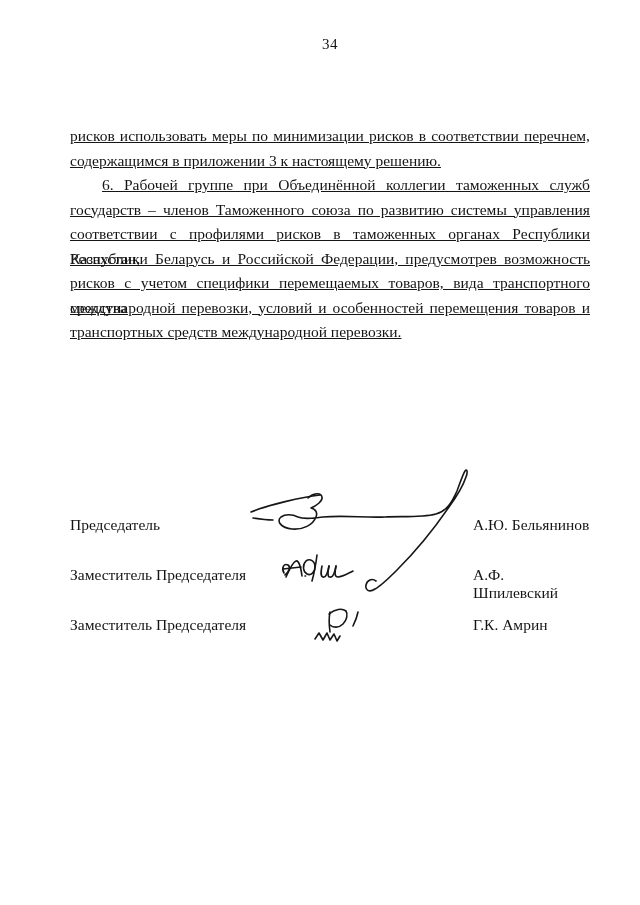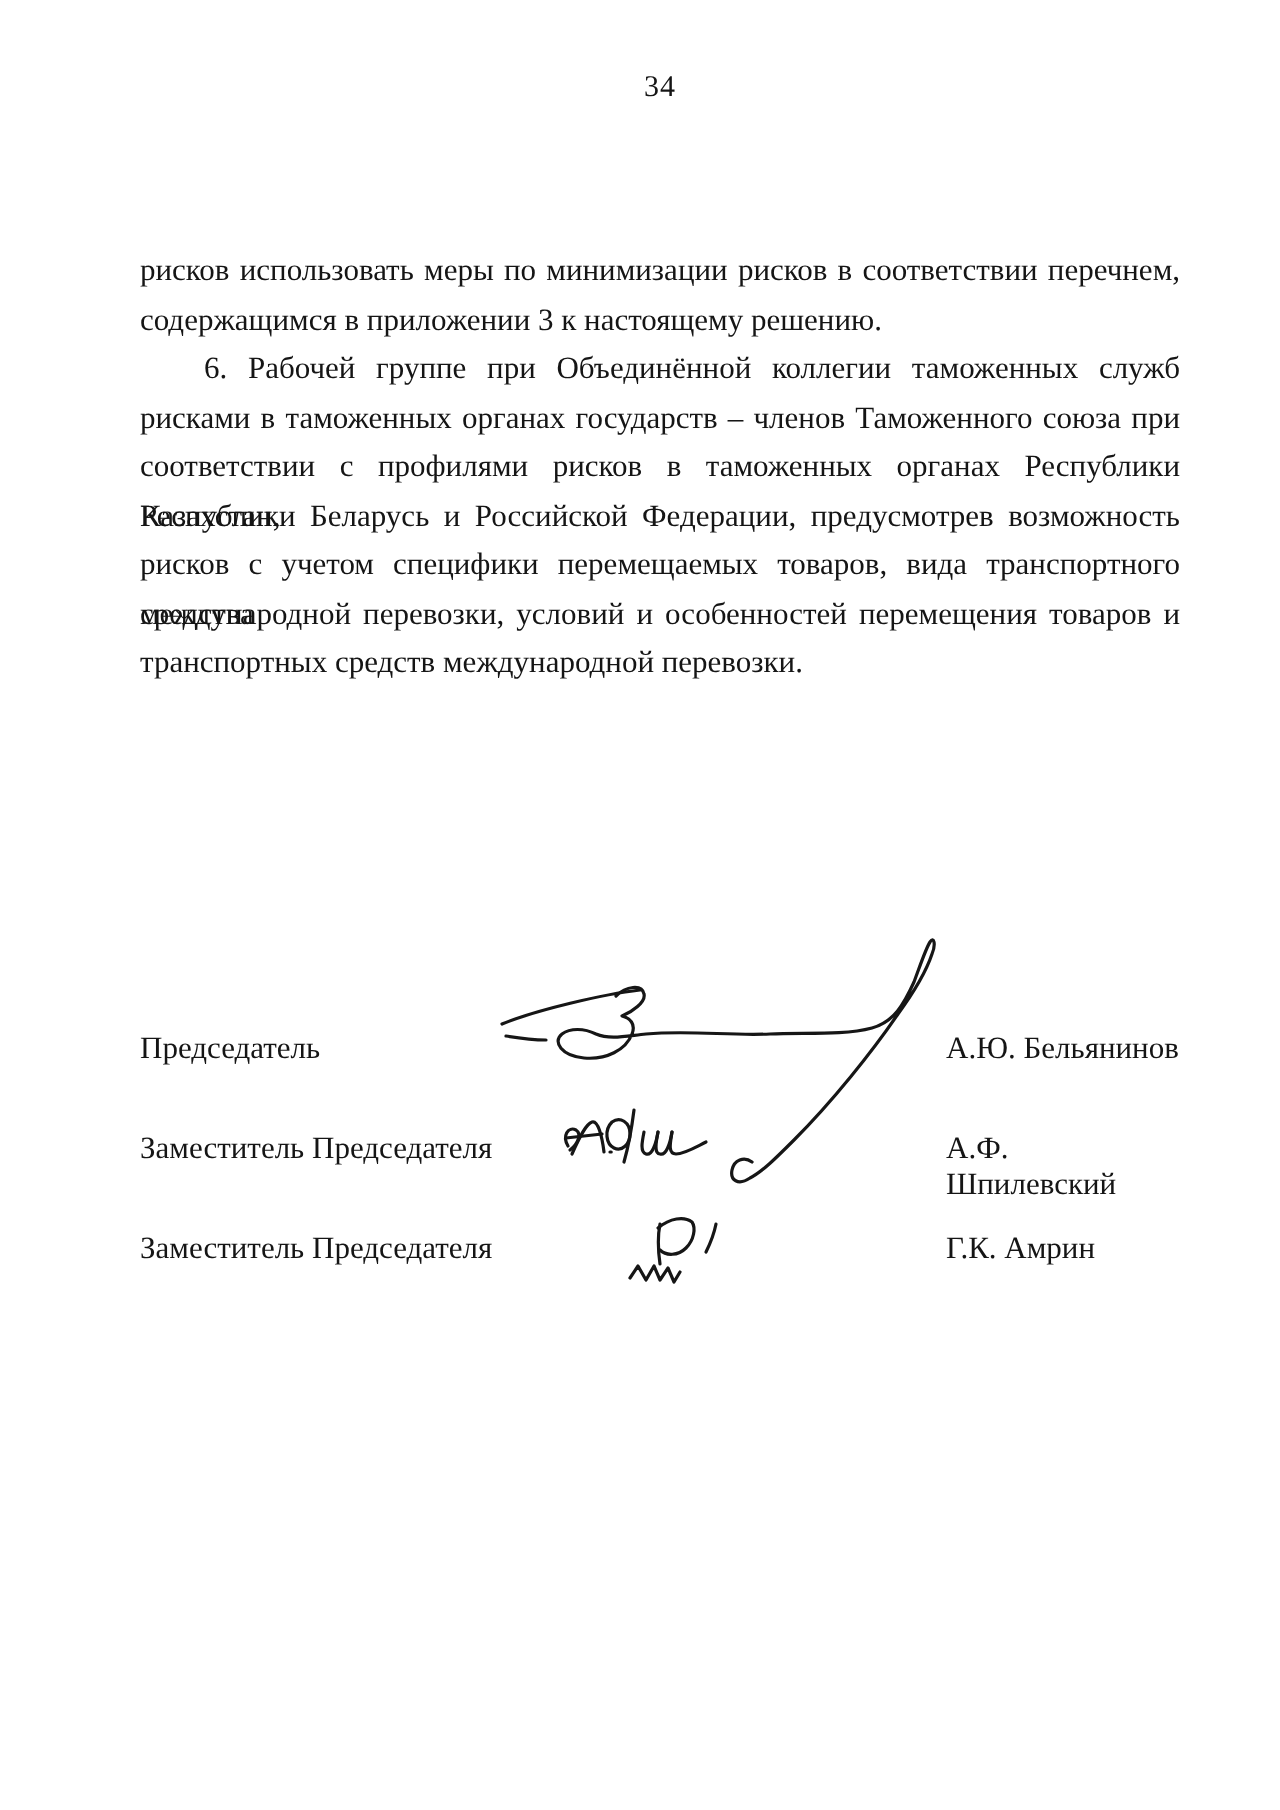--- a/index.html
+++ b/index.html
@@ -30,20 +30,21 @@
     font-size: 15.5px;
     color: #151515;
   }
   .line {
     height: 24.5px;
     line-height: 24.5px;
     text-align: justify;
     text-align-last: justify;
     white-space: normal;
     overflow: visible;
+    text-decoration: underline;
   }
   .line.para-end {
     text-align: center;
     text-align-last: left;
   }
   .line.indent {
     padding-left: 32px;
   }
   .sig-row {
     position: absolute;
@@ -74,21 +75,21 @@
 <body>
 
 <div class="page">
 
   <div class="page-number">34</div>
 
   <div class="body-text">
     <div class="line">рисков использовать меры по минимизации рисков в соответствии перечнем,</div>
     <div class="line para-end">содержащимся в приложении 3 к настоящему решению.</div>
     <div class="line indent">6. Рабочей группе при Объединённой коллегии таможенных служб</div>
-    <div class="line">рисками в таможенных органах государств – членов Таможенного союза при</div>
+    <div class="line">государств – членов Таможенного союза по развитию системы управления</div>
     <div class="line">соответствии с профилями рисков в таможенных органах Республики Казахстан,</div>
     <div class="line">Республики Беларусь и Российской Федерации, предусмотрев возможность</div>
     <div class="line">рисков с учетом специфики перемещаемых товаров, вида транспортного средства</div>
     <div class="line">международной перевозки, условий и особенностей перемещения товаров и</div>
     <div class="line para-end">транспортных средств международной перевозки.</div>
   </div>
 
   <div class="sig-row sig-row-1">
     <span class="sig-title">Председатель</span>
     <span class="sig-name">А.Ю. Бельянинов</span>

